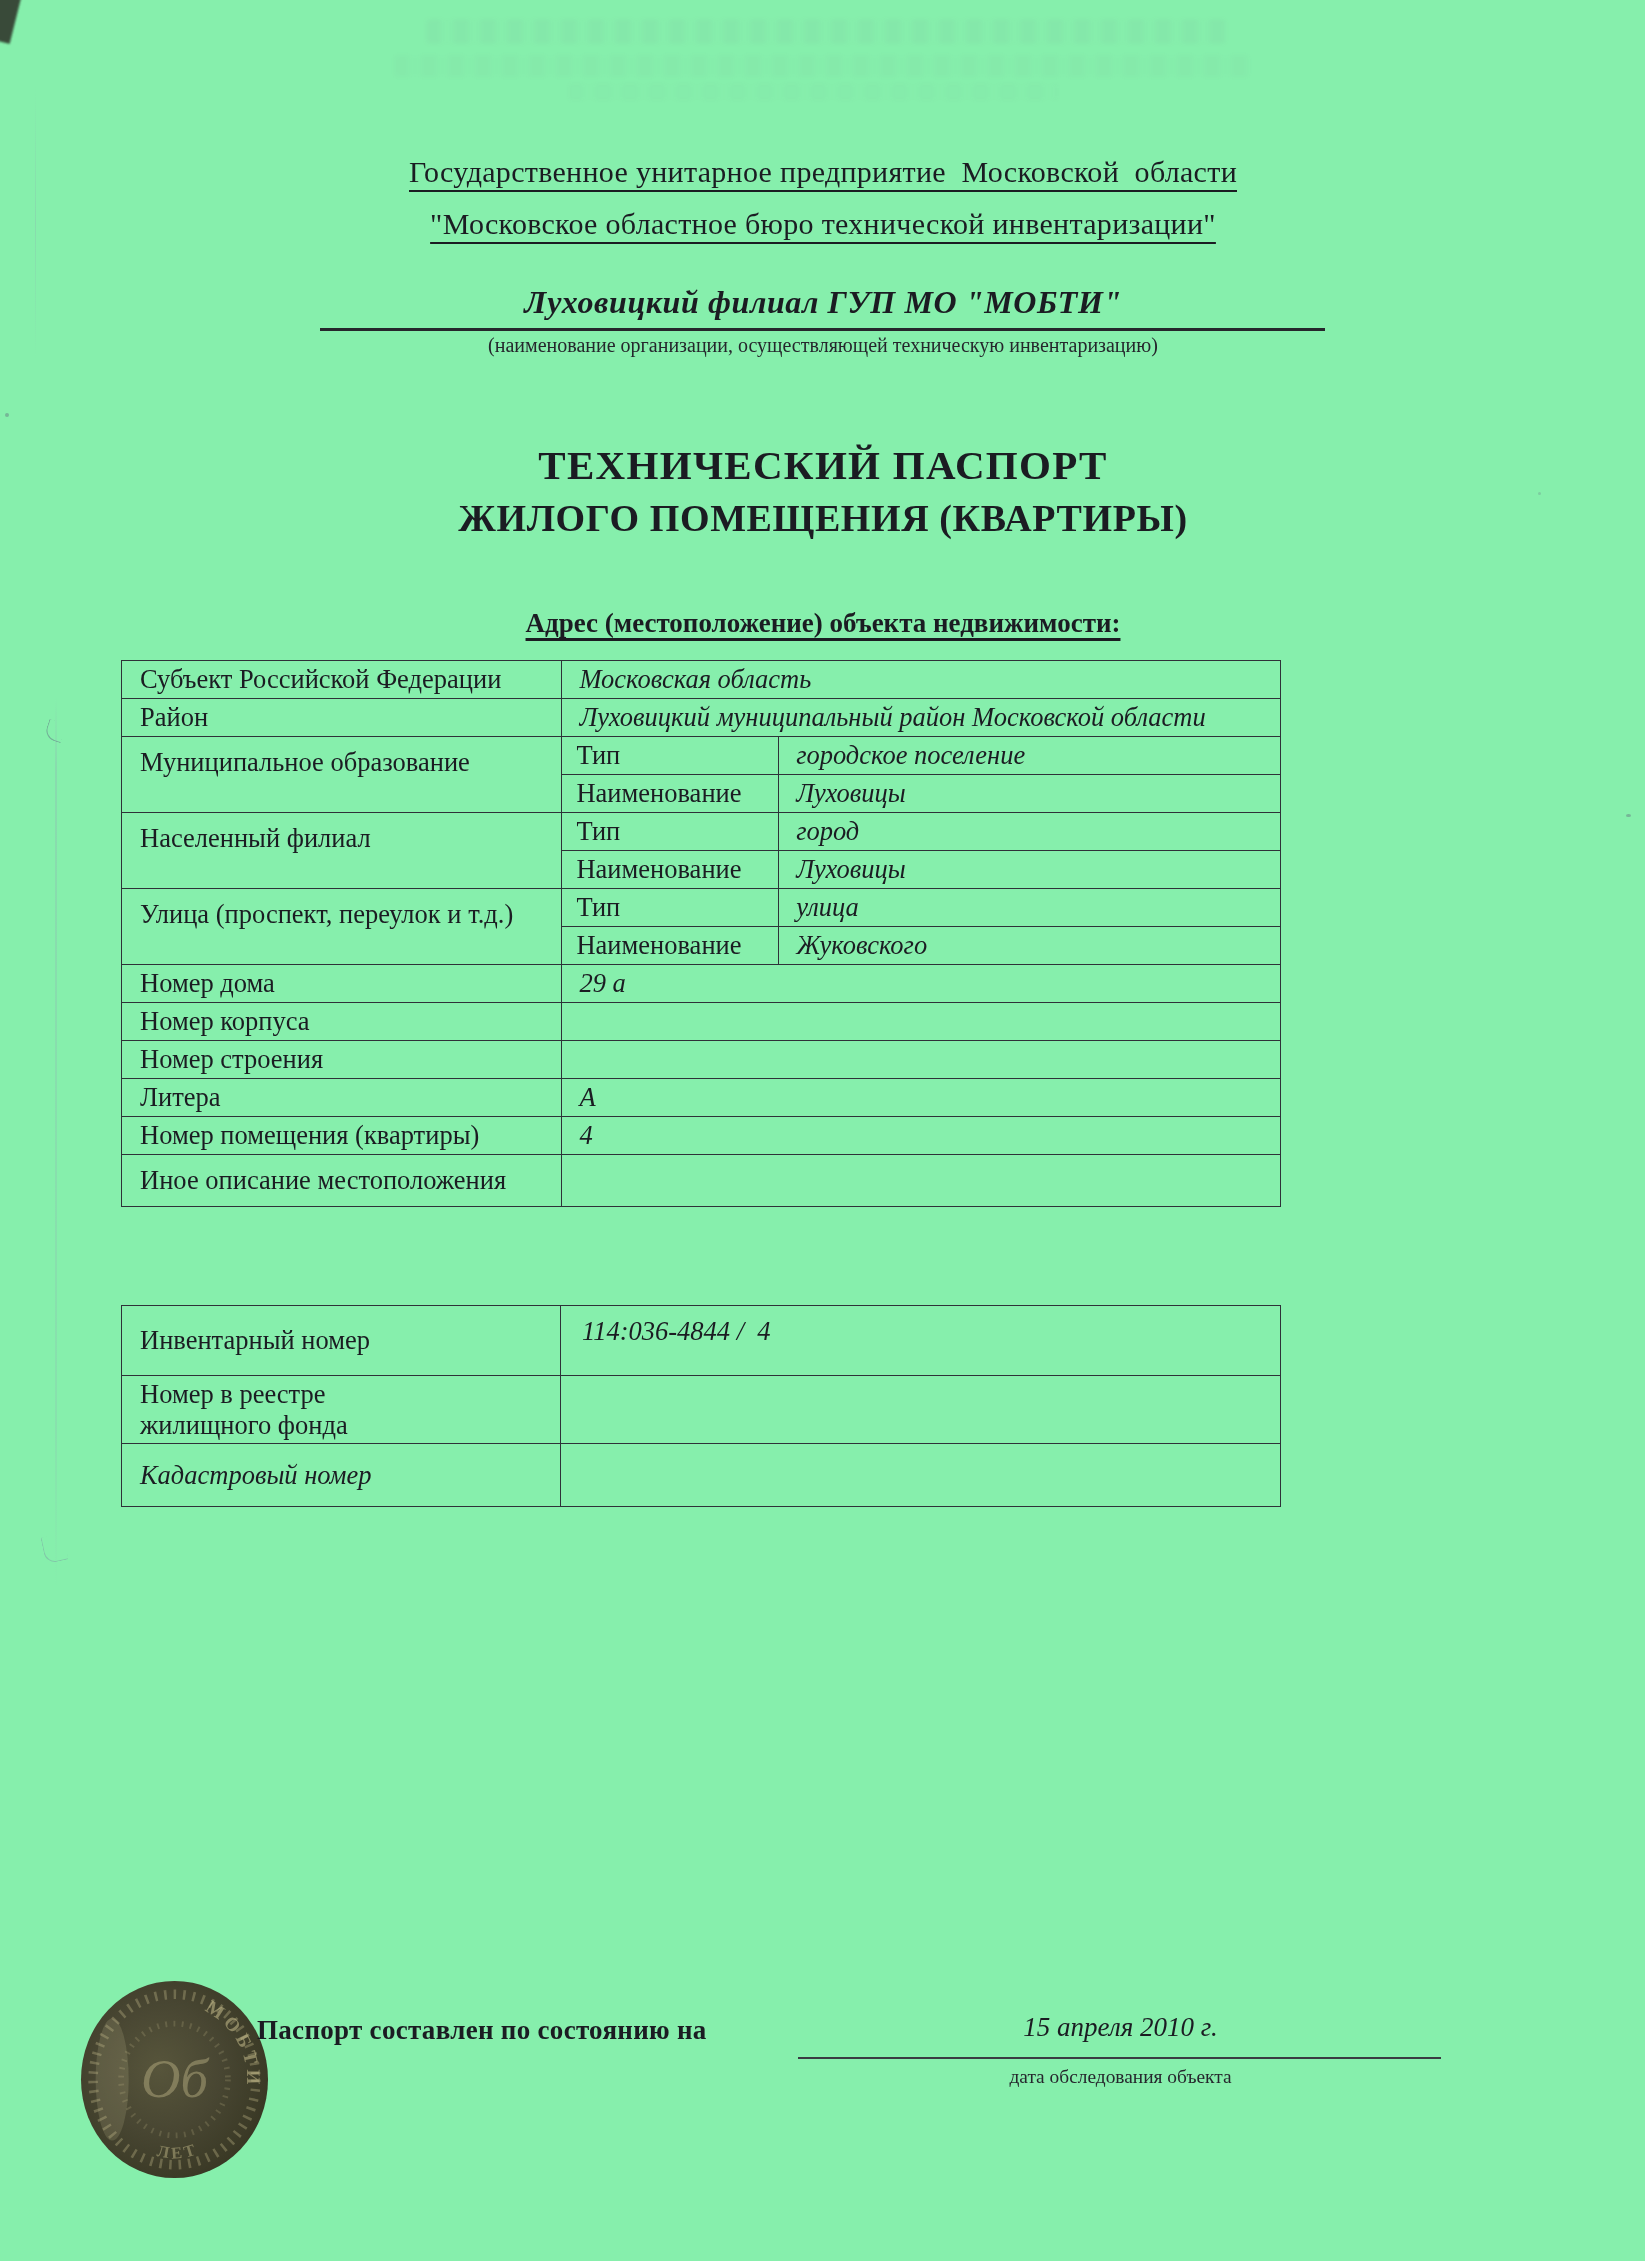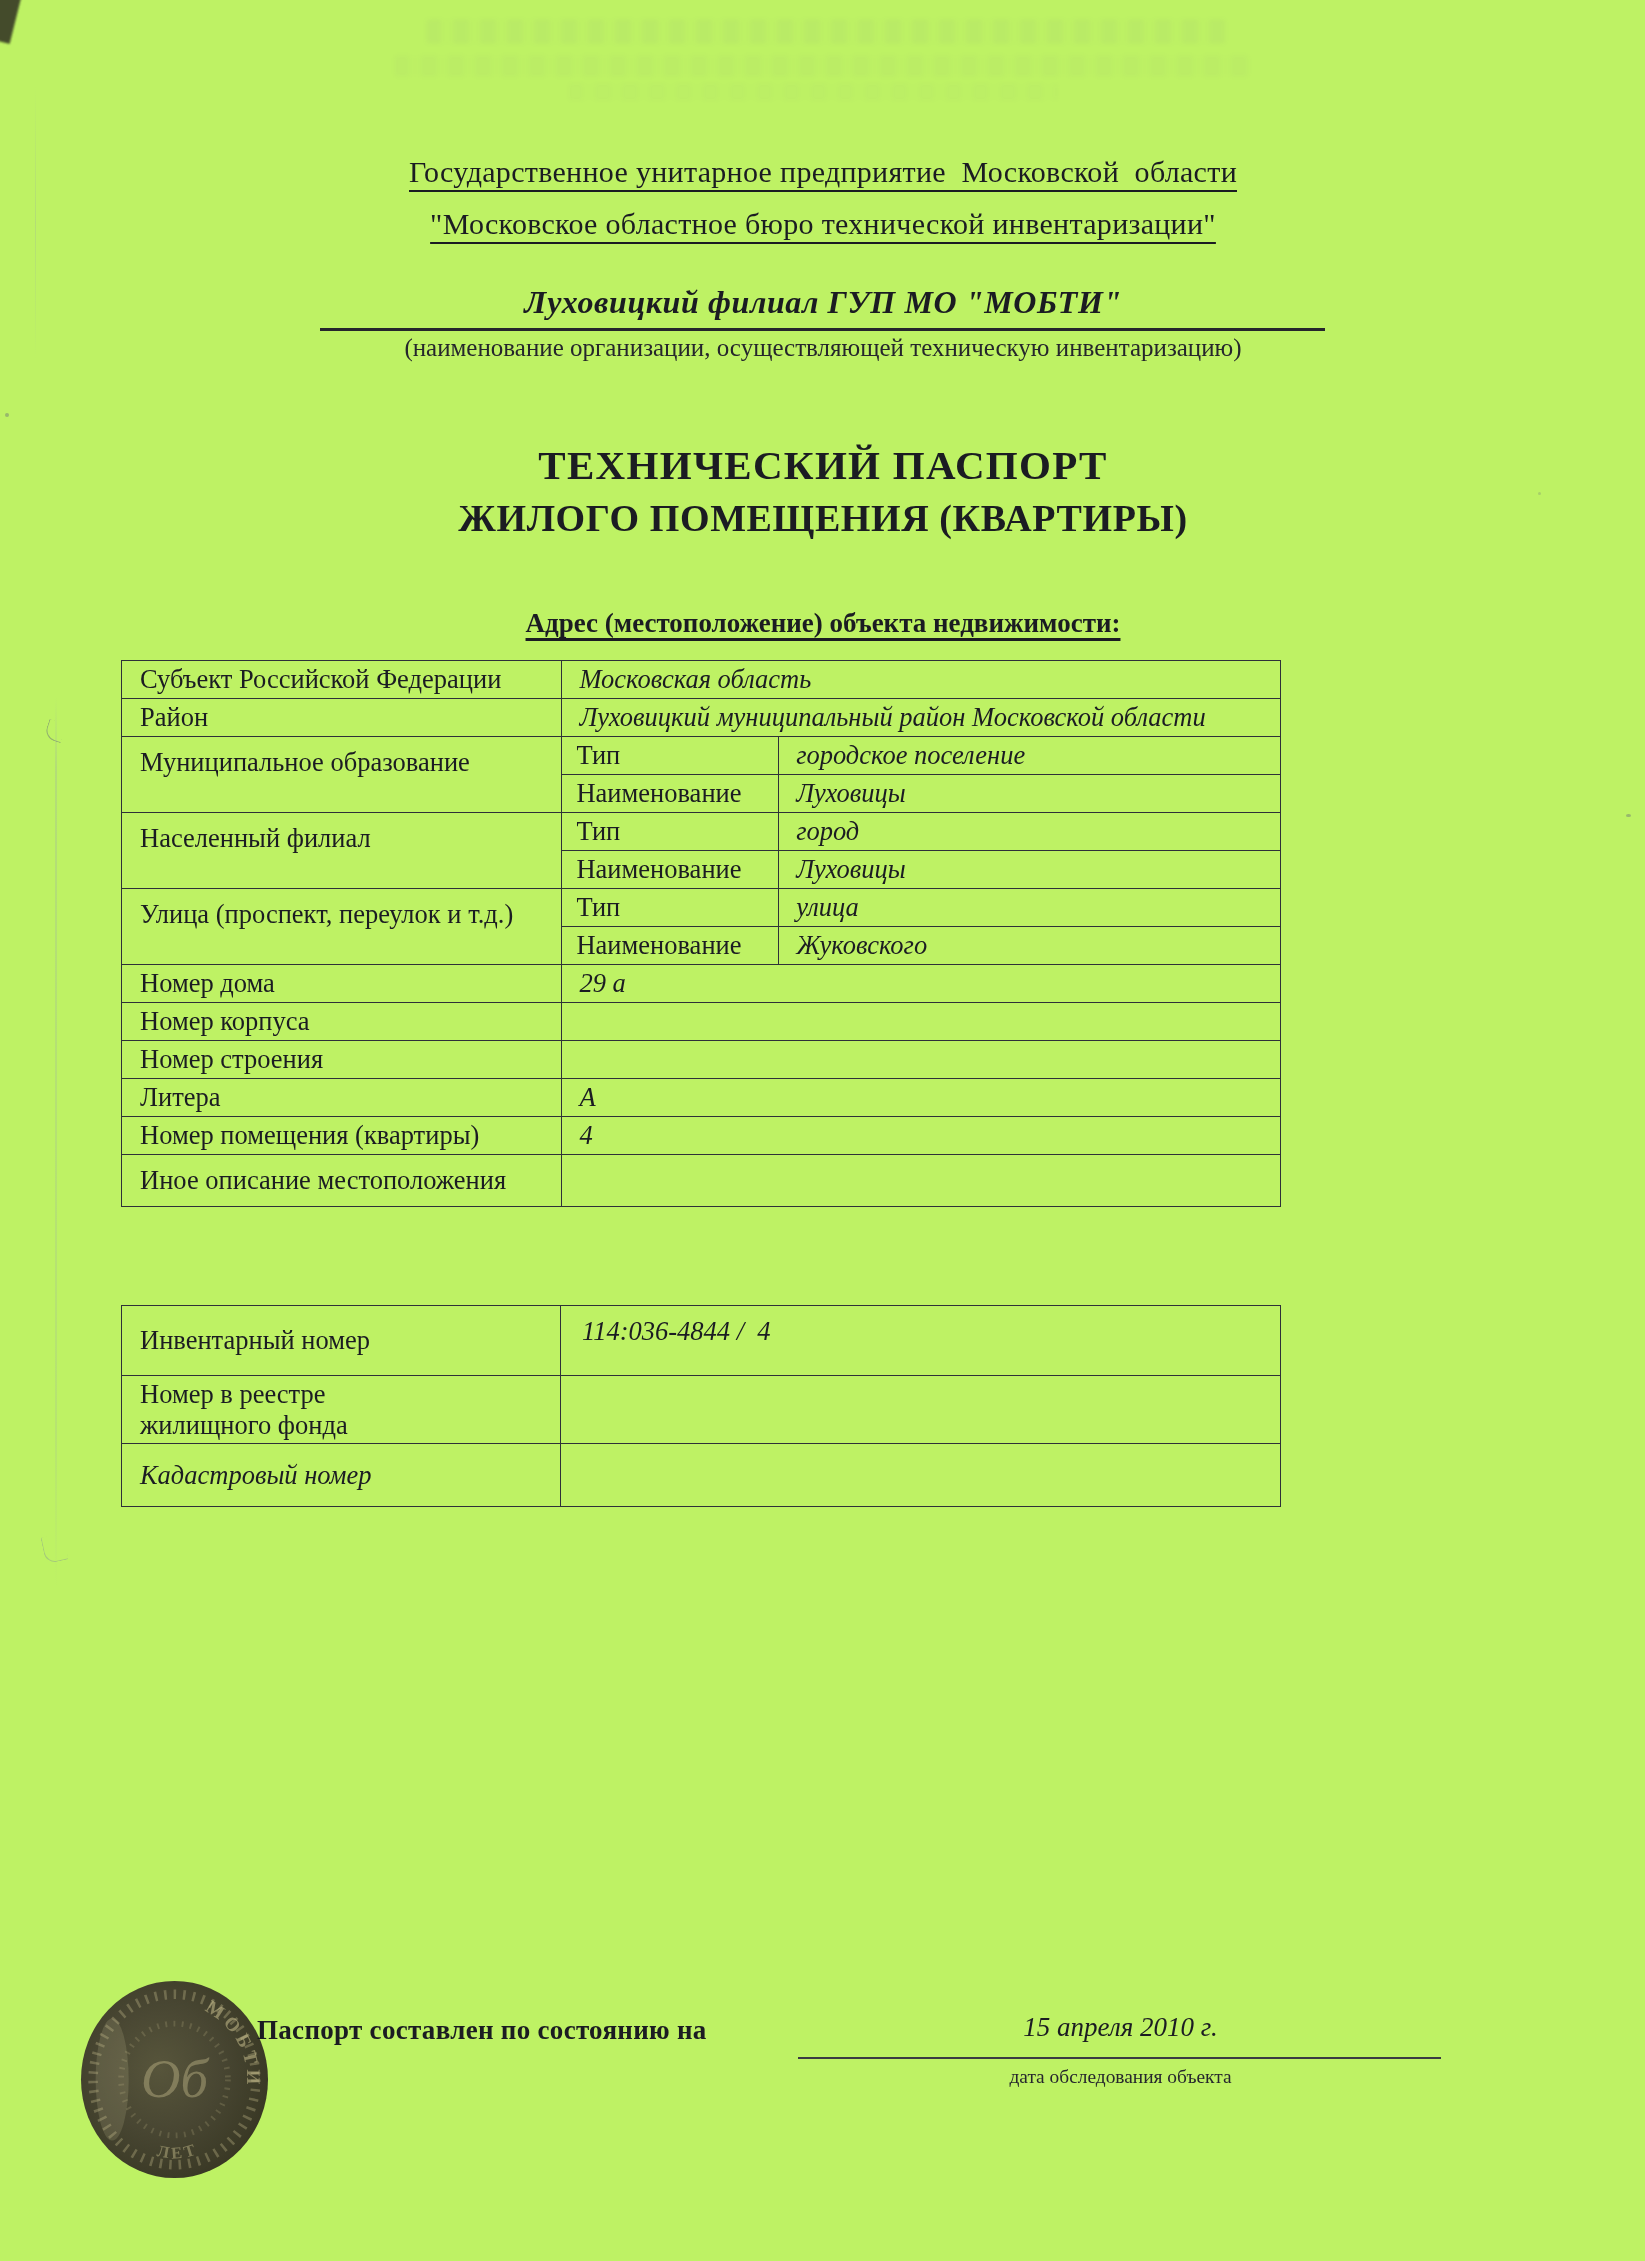--- a/index.html
+++ b/index.html
@@ -1,18 +1,18 @@
 <!DOCTYPE html>
 <html style="font-size:10.3px"><head>
 <meta charset="utf-8">
 <style>
   html,body{margin:0;padding:0;background:#e9e9e8;}
   .page{
     position:relative; width:1646px; height:2261px; margin:0 auto;
-    background:#bef264; overflow:hidden;
+    background:#86efac; overflow:hidden;
     font-family:"Liberation Serif","DejaVu Serif",serif; color:#1b1c22;
   }
   
   .corner-mark{position:absolute;left:-6.5px;top:-7.7px;width:22px;height:50px;background:#26221d;transform:rotate(14deg);opacity:.8;filter:blur(1px);}
   .ghost-line{position:absolute;filter:blur(1.9px);opacity:.55;border-radius:3.9px;
     background:repeating-linear-gradient(90deg, rgba(115,120,138,.10) 0 15.5px, rgba(115,120,138,.02) 15.5px 27px);}
   .g1{left:426px;top:19.4px;width:800px;height:24.5px;}
   .g2{left:394px;top:55px;width:858px;height:22px;opacity:.4;}
   .g3{left:568px;top:83px;width:490px;height:18px;opacity:.3;}
   .edge-line{position:absolute;left:35px;top:84px;width:1.3px;height:277px;background:linear-gradient(180deg,rgba(140,150,175,0),rgba(140,150,175,.22),rgba(140,150,175,0));}
@@ -24,21 +24,21 @@
   .speck{position:absolute;border-radius:50%;background:rgba(95,100,120,.4);}
   .s1{left:5.2px;top:413px;width:3.9px;height:3.9px;}
   .s2{left:1626px;top:814px;width:4.5px;height:3.2px;}
   .s3{left:1538px;top:492px;width:3.2px;height:3.2px;opacity:.6;}
   
   .center-line{position:absolute;left:0;width:100%;text-align:center;white-space:pre-wrap;}
   .org1{top:155px;font-size:30px;letter-spacing:0.3px;text-decoration:underline;text-decoration-thickness:1.9px;text-underline-offset:8.4px;}
   .org2{top:207px;font-size:30px;letter-spacing:0.3px;text-decoration:underline;text-decoration-thickness:1.9px;text-underline-offset:8.4px;}
   .branch{top:284px;font-size:32px;font-weight:bold;font-style:italic;letter-spacing:0.6px;}
   .branch-rule{position:absolute;left:320px;top:328px;width:1005px;height:2.6px;background:#26262c;}
-  .branch-caption{top:334px;font-size:25px;color:#25262c;}
+  .branch-caption{top:334px;font-size:20px;color:#25262c;}
   .title1{top:441px;font-size:41px;font-weight:bold;letter-spacing:1.3px;}
   .title2{top:496px;font-size:38px;font-weight:bold;letter-spacing:0.6px;}
   .addr-heading{top:608px;font-size:27px;font-weight:bold;text-decoration:underline;text-decoration-thickness:2.6px;text-underline-offset:5.8px;}
   
   table.doc{position:absolute;left:121px;width:1160px;border-collapse:collapse;table-layout:fixed;font-size:26.5px;line-height:1.15;}
   table.doc td{border:1.9px solid #2e3138;padding:1.3px 6.5px;vertical-align:middle;overflow:hidden;}
   .t-addr{top:660px;}
   .t-addr tr{height:38px;}
   .t-addr tr:last-child{height:52px;}
   .t-addr td.c-label{padding-left:18px;}

